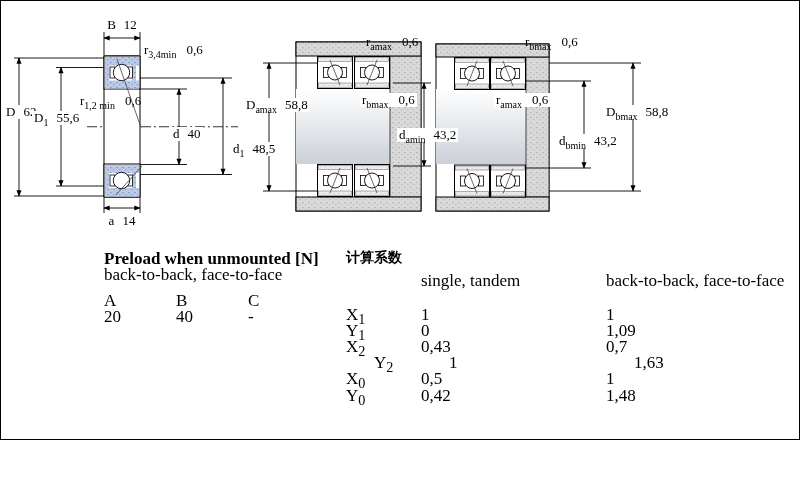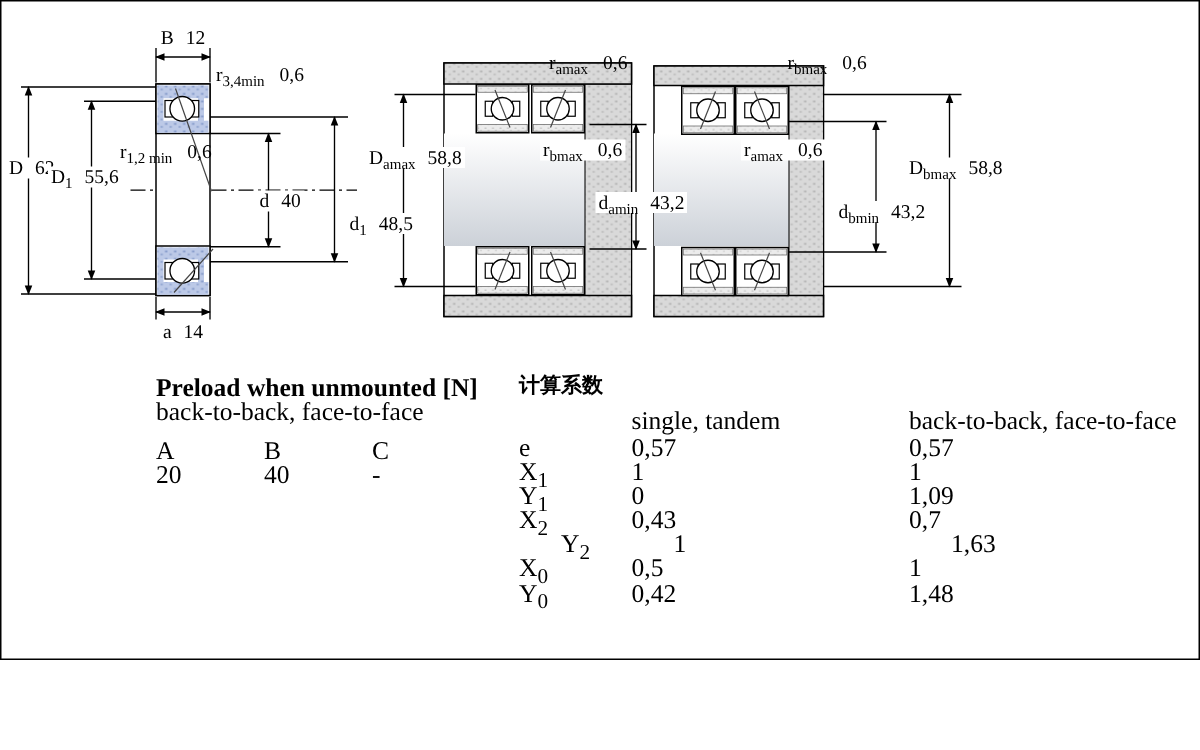--- a/index.html
+++ b/index.html
@@ -172,21 +172,20 @@
     <span class="cell c72">A</span><span class="cell c72">B</span><span class="cell">C</span>
   </div>
   <div class="txt" style="left:103px;top:308px;">
     <span class="cell c72">20</span><span class="cell c72">40</span><span class="cell">-</span>
   </div>
 
   <div class="txt bold" style="left:345px;top:249px;font-size:14px;">计算系数</div>
   <div class="txt" style="left:420px;top:272px;">single, tandem</div>
   <div class="txt" style="left:605px;top:272px;">back-to-back, face-to-face</div>
 
-  <div class="txt" style="left:345px;top:290px;"><span class="flab"><span>e</span><sub></sub></span><span class="fv1">0,57</span><span>0,57</span></div>
   <div class="txt" style="left:345px;top:306px;"><span class="flab"><span>X</span><sub>1</sub></span><span class="fv1">1</span><span>1</span></div>
   <div class="txt" style="left:345px;top:322px;"><span class="flab"><span>Y</span><sub>1</sub></span><span class="fv1">0</span><span>1,09</span></div>
   <div class="txt" style="left:345px;top:338px;"><span class="flab"><span>X</span><sub>2</sub></span><span class="fv1">0,43</span><span>0,7</span></div>
   <div class="txt" style="left:345px;top:354px;margin-left:28px;"><span class="flab"><span>Y</span><sub>2</sub></span><span class="fv1">1</span><span>1,63</span></div>
   <div class="txt" style="left:345px;top:370px;"><span class="flab"><span>X</span><sub>0</sub></span><span class="fv1">0,5</span><span>1</span></div>
   <div class="txt" style="left:345px;top:387px;"><span class="flab"><span>Y</span><sub>0</sub></span><span class="fv1">0,42</span><span>1,48</span></div>
 
 </div>
 
 </body></html>

